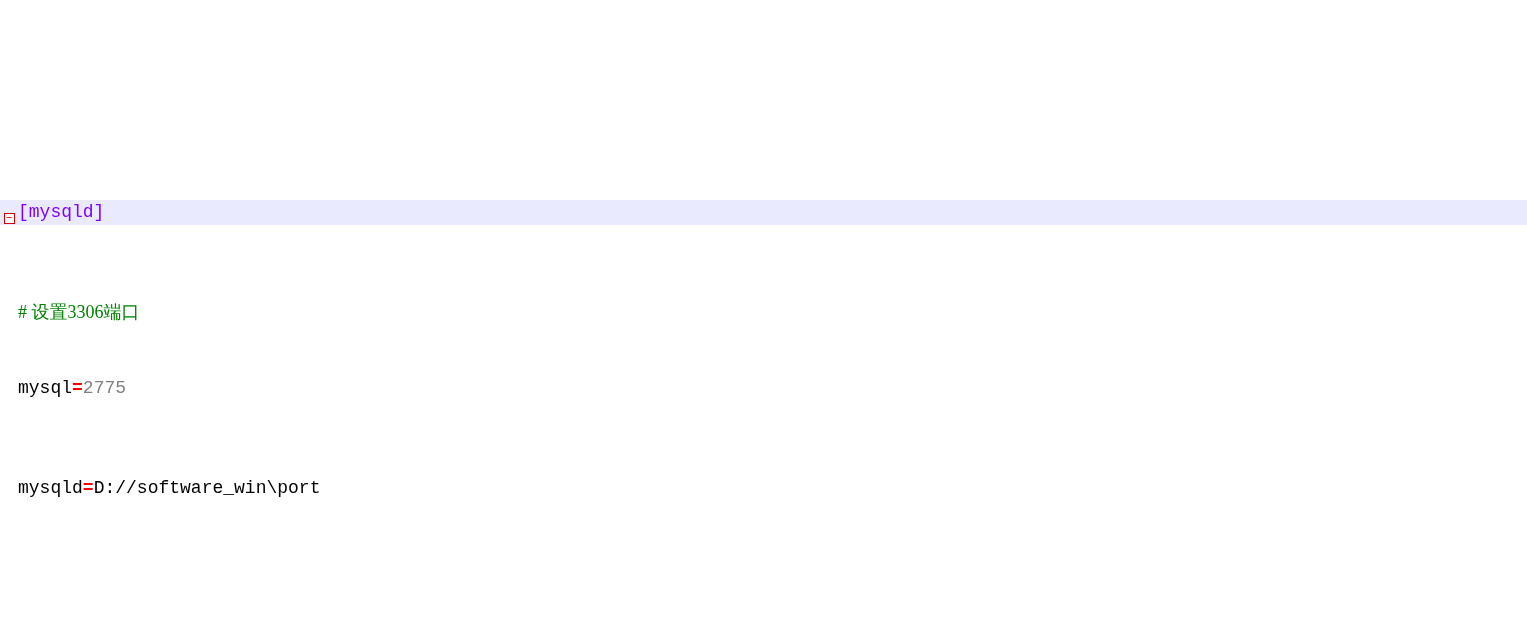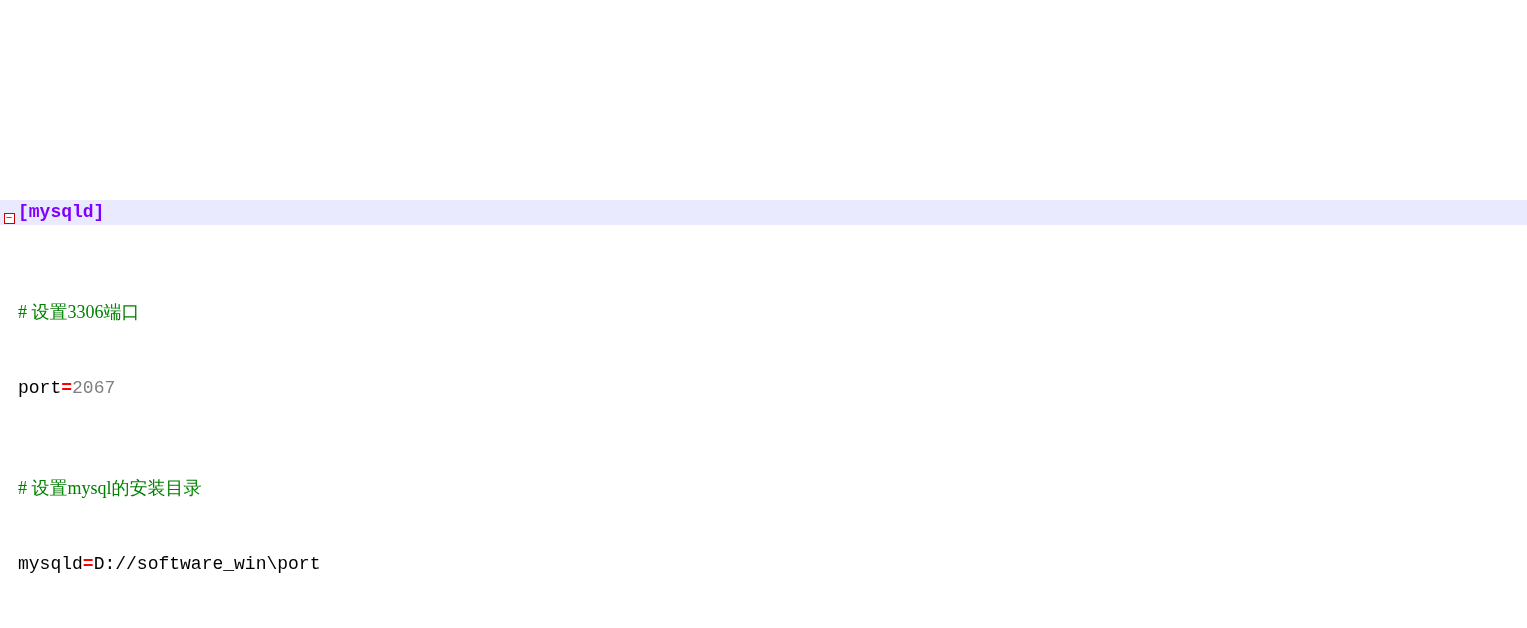--- a/index.html
+++ b/index.html
@@ -46,21 +46,21 @@
     left: 8px;
     top: 0;
     bottom: 0;
     width: 0;
     border-left: 1px solid #c0c0c0;
   }
   .content {
     flex: 1;
   } 
   .hl-row    { background: #eaeaff; }
-  .c-section { color: #8000ff; font-weight: bold; }
+  .c-section { color: #8000ff; font-weight: normal; }
   .c-comment { color: #008000; font-family: Liberation Serif, serif; }
   .c-key     { color: #000000; }
   .c-eq      { color: #ff0000; font-weight: bold; }
   .c-val     { color: #808080; }
 </style>
 </head>
 <body>
 
 
 
@@ -71,27 +71,23 @@
     <div class="gutter"><span class="fold red">−</span></div>
     <div class="content"><span class="c-section">[mysqld]</span></div>
   </div>
 
   <div class="line">
     <div class="gutter"><span class="vline"></span></div>
     <div class="content"><span class="c-comment"># 设置3306端口</span></div>
   </div>
   <div class="line">
     <div class="gutter"><span class="vline"></span></div>
-    <div class="content"><span class="c-key">port</span><span class="c-eq">=</span><span class="c-val">2067</span></div>
+    <div class="content"><span class="c-key">mysql</span><span class="c-eq">=</span><span class="c-val">2775</span></div>
   </div>
 
-  <div class="line">
-    <div class="gutter"><span class="vline"></span></div>
-    <div class="content"><span class="c-comment"># 设置mysql的安装目录</span></div>
-  </div>
   <div class="line">
     <div class="gutter"><span class="vline"></span></div>
     <div class="content"><span class="c-key">mysqld</span><span class="c-eq">=</span><span class="c-key">D://software_win\port</span></div>
   </div>
 
   
   
 
   
   

